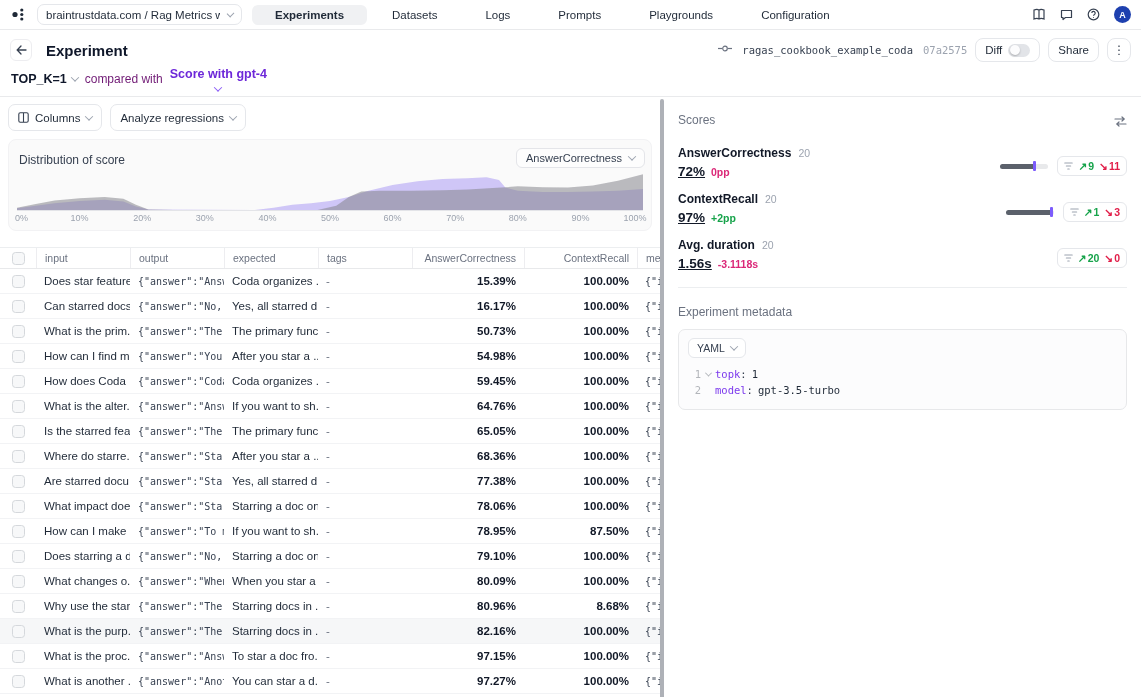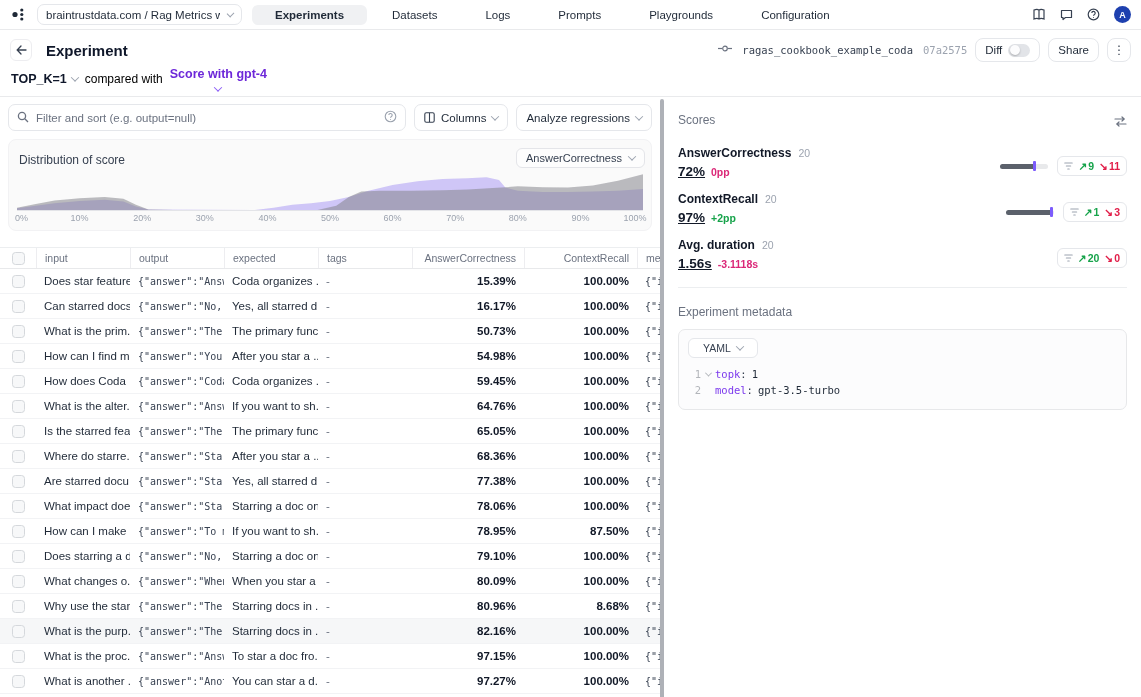--- a/index.html
+++ b/index.html
@@ -26,21 +26,21 @@
   .page-title { font-size:15px; font-weight:700; margin-left:14px; color:#0f172a; }
   .title-right { margin-left:auto; display:flex; align-items:center; gap:8px; }
   .exp-id { display:flex; align-items:flex-start; gap:10px; font-family:"DejaVu Sans Mono", monospace; font-size:10.5px; color:#374151; }
   .exp-id .hash { color:#9ca3af; }
   .pill-btn { display:flex; align-items:center; gap:6px; border:1px solid #e5e7eb; border-radius:8px; background:#fff; padding:3px 9px; font-size:11.5px; color:#1f2937; height:24px; cursor:pointer; }
   .toggle { width:22px; height:13px; border-radius:7px; background:#e2e4e8; position:relative; }
   .toggle::after { content:''; position:absolute; left:2px; top:1.5px; width:10px; height:10px; border-radius:50%; background:#fcfcfd; box-shadow:0 1px 2px rgba(0,0,0,.25); }
   .kebab { width:24px; height:24px; border:1px solid #e5e7eb; border-radius:8px; display:flex; align-items:center; justify-content:center; font-size:12px; color:#374151; cursor:pointer; background:#fff; }
   .compare-row { display:flex; align-items:center; gap:7px; margin-top:8px; height:18px; padding-left:1px; }
   .base-sel { display:flex; align-items:center; gap:5px; font-size:12.5px; font-weight:700; color:#0f172a; cursor:pointer; }
-  .cmp-txt { font-size:12px; color:#000000; }
+  .cmp-txt { font-size:12px; color:#701a75; }
   .cmp-sel { display:flex; align-items:center; gap:5px; font-size:12.5px; font-weight:600; color:#6d28d9; cursor:pointer;flex-direction:column; }
 
   .chev { width:6px; height:6px; border-right:1.4px solid #9ca3af; border-bottom:1.4px solid #9ca3af; transform:rotate(45deg) translate(-1px,-1px); display:inline-block; }
   .chev.purple { border-color:#8b5cf6; }
 
   
   .main { display:flex; height:605px; position:relative; }
   .left-pane { width:660px; flex:0 0 660px; overflow:hidden; }
   .v-scroll { width:5px; flex:0 0 5px; padding:2px 0; }
   .v-scroll .thumb { width:4px; height:100%; background:#aeb1b7; border-radius:3px; }
@@ -99,21 +99,21 @@
   .bar { width:48px; height:5px; background:#e8e9eb; border-radius:3px; position:relative; }
   .bar-fill { height:100%; background:#5b616b; border-radius:3px; position:relative; }
   .bar-fill::after { content:''; position:absolute; right:-1px; top:-2.5px; width:3px; height:10px; background:#7c5cfc; border-radius:1px; }
   .stat-pill { display:flex; align-items:center; gap:5px; border:1px solid #e5e7eb; border-radius:6px; padding:3px 6px; font-size:10.5px; font-weight:700; background:#fff; cursor:pointer; }
   .up { color:#16a34a; display:flex; gap:1px; }
   .down { color:#e11d48; display:flex; gap:1px; }
   .divider { border:none; border-top:1px solid #eceef0; margin:16px 0 14px; }
 
   
   .code-panel { border:1px solid #e7e8ea; border-radius:7px; background:#fcfcfd; margin-top:9px; padding:8px 0 10px; }
-  .fmt-btn { display:inline-flex; align-items:center; gap:6px; border:1px solid #e5e7eb; border-radius:6px; background:#fff; padding:3px 14px; font-size:10.5px; color:#374151; margin-left:9px; cursor:pointer; }
+  .fmt-btn { display:inline-flex; align-items:center; gap:6px; border:1px solid #e5e7eb; border-radius:6px; background:#fff; padding:3px 8px; font-size:10.5px; color:#374151; margin-left:9px; cursor:pointer; }
   .code-lines { margin-top:8px; font-family:"DejaVu Sans Mono", monospace; font-size:10.5px; line-height:1.55; }
   .code-line { display:flex; align-items:center; }
   .ln { width:22px; text-align:right; color:#b2b5ba; flex:0 0 22px; }
   .fold { width:14px; display:flex; justify-content:center; }
   .fold .chev { border-color:#b2b5ba; width:5px; height:5px; }
   .code-k { font-weight:500; }
   .code-p { color:#374151; }
   .code-v { color:#1f2937; margin-left:5px; }
   svg { display:block; }
 </style>
@@ -203,36 +203,20 @@
         <span>Score with gpt-4</span>
         <span class="chev purple"></span>
       </span>
     </div>
   </div>
 
   <div class="main">
     <div class="left-pane">
 
       <div class="toolbar">
-        <div class="filter-wrap">
-          <span class="filter-ic">
-            <svg width="12" height="12" viewBox="0 0 12 12" fill="none" stroke="#6b7280" stroke-width="1.3">
-                <circle cx="5" cy="5" r="3.6"></circle>
-                <line x1="7.8" y1="7.8" x2="11" y2="11"></line>
-              </svg>
-          </span>
-          <input class="filter-input" value="" placeholder="Filter and sort (e.g. output=null)" style="">
-          <span class="filter-help">
-            <svg width="13" height="13" viewBox="0 0 13 13" fill="none" stroke="#9ca3af" stroke-width="1.1">
-                <circle cx="6.5" cy="6.5" r="5.3"></circle>
-                <path d="M4.8 5a1.7 1.7 0 1 1 2.4 1.7c-.5.3-.7.6-.7 1.1"></path>
-                <circle cx="6.5" cy="9.6" r="0.5" fill="#9ca3af" stroke="none"></circle>
-              </svg>
-          </span>
-        </div>
         <div class="tb-btn">
           <svg width="11" height="11" viewBox="0 0 11 11" fill="none" stroke="#374151" stroke-width="1.1">
               <rect x="0.8" y="0.8" width="9.4" height="9.4" rx="1.5"></rect>
               <line x1="5.5" y1="1" x2="5.5" y2="10"></line>
             </svg>
           <span>Columns</span>
           <span class="chev"></span>
         </div>
         <div class="tb-btn">
           <span>Analyze regressions</span>

